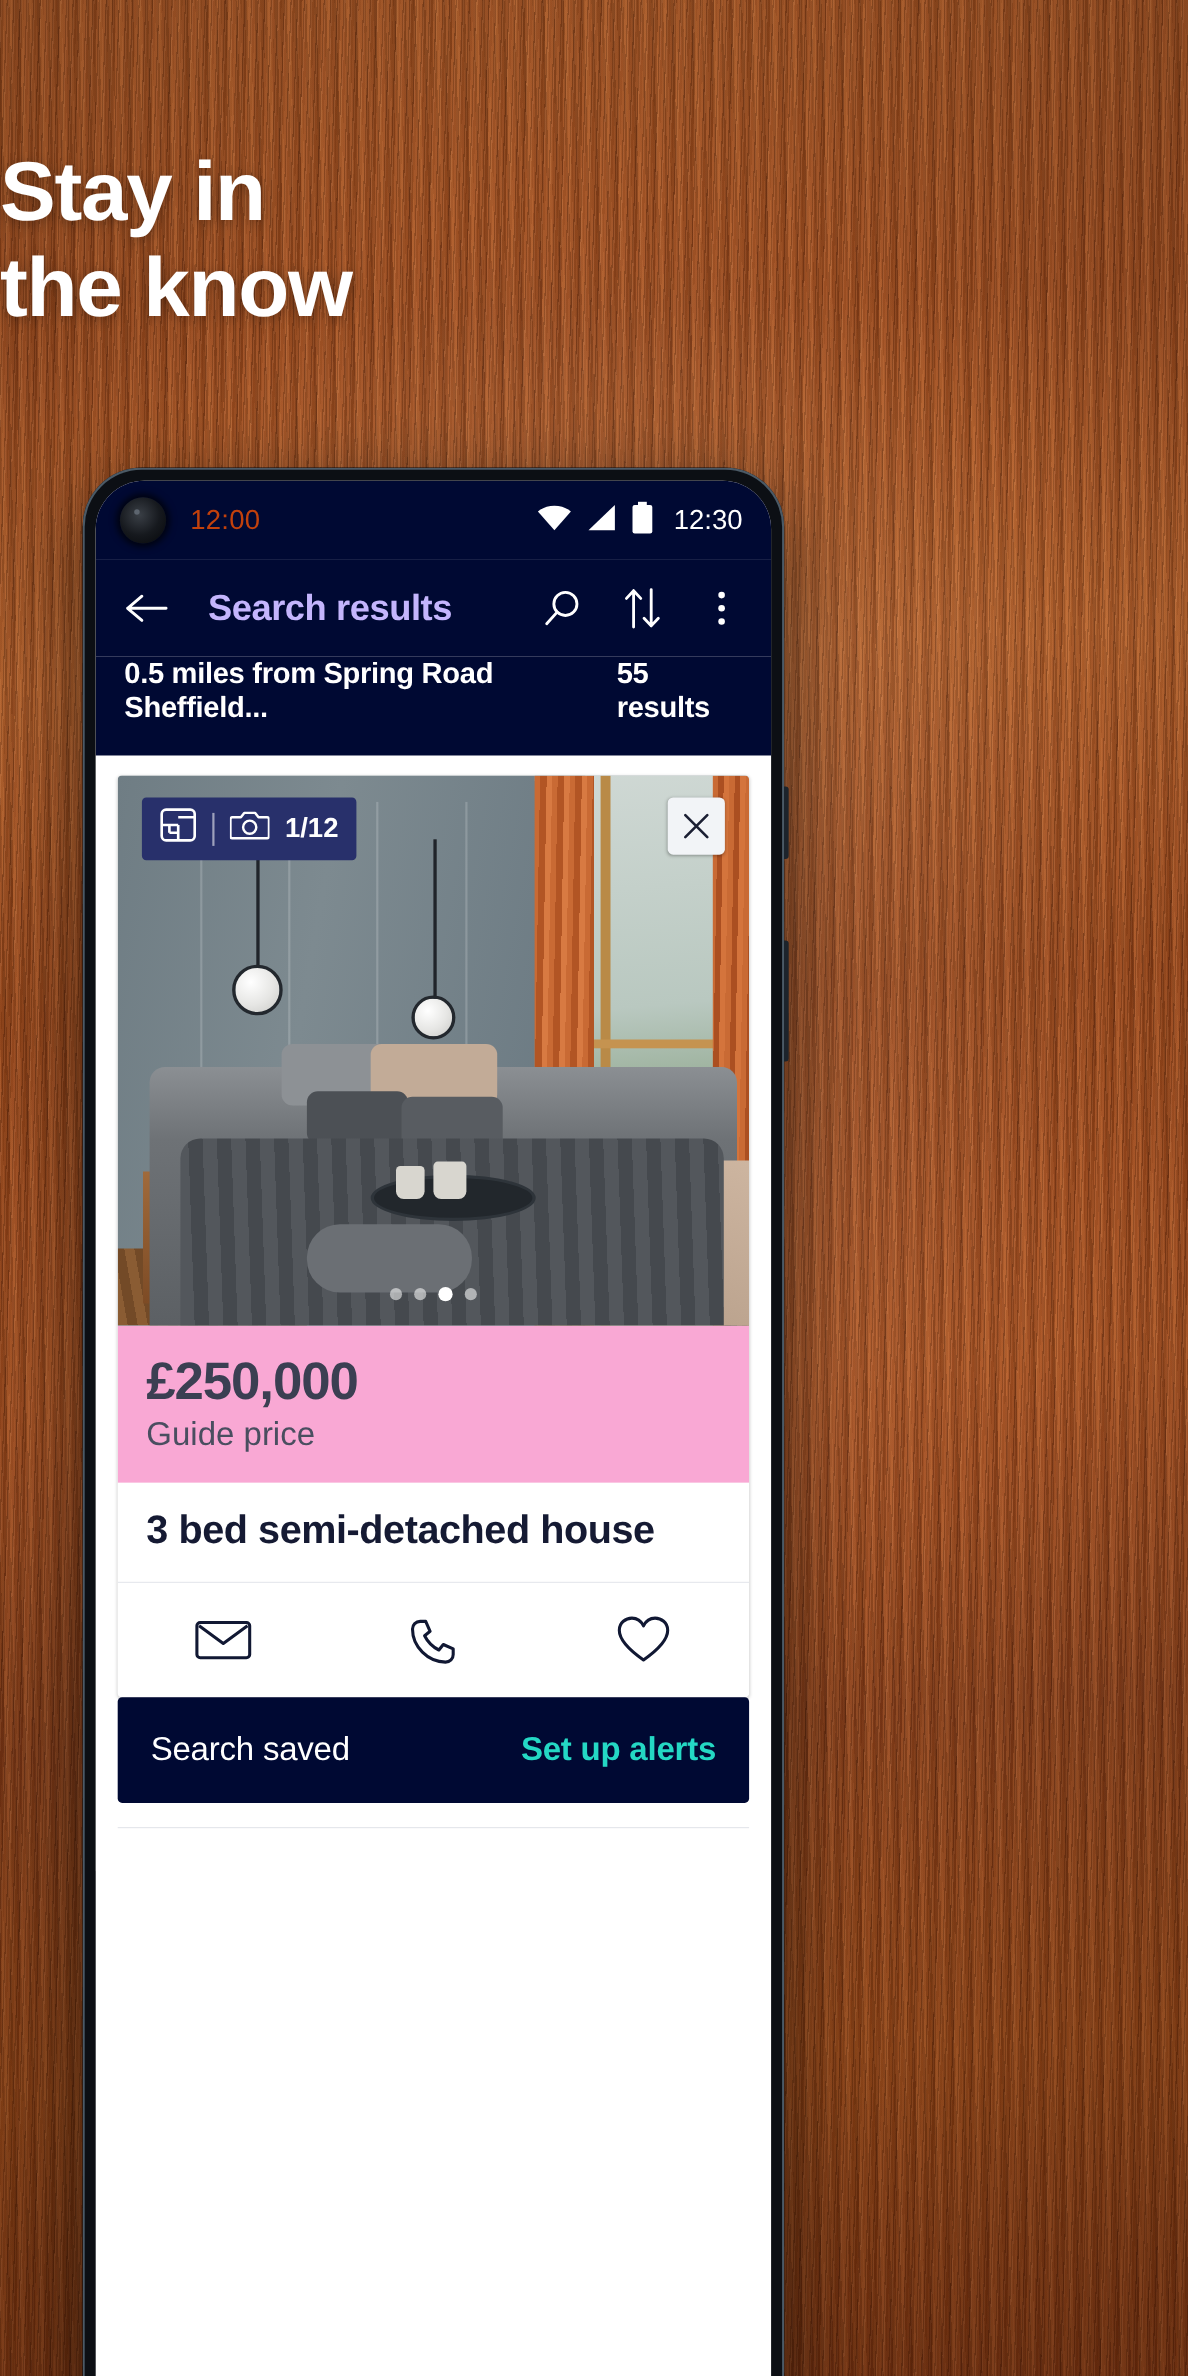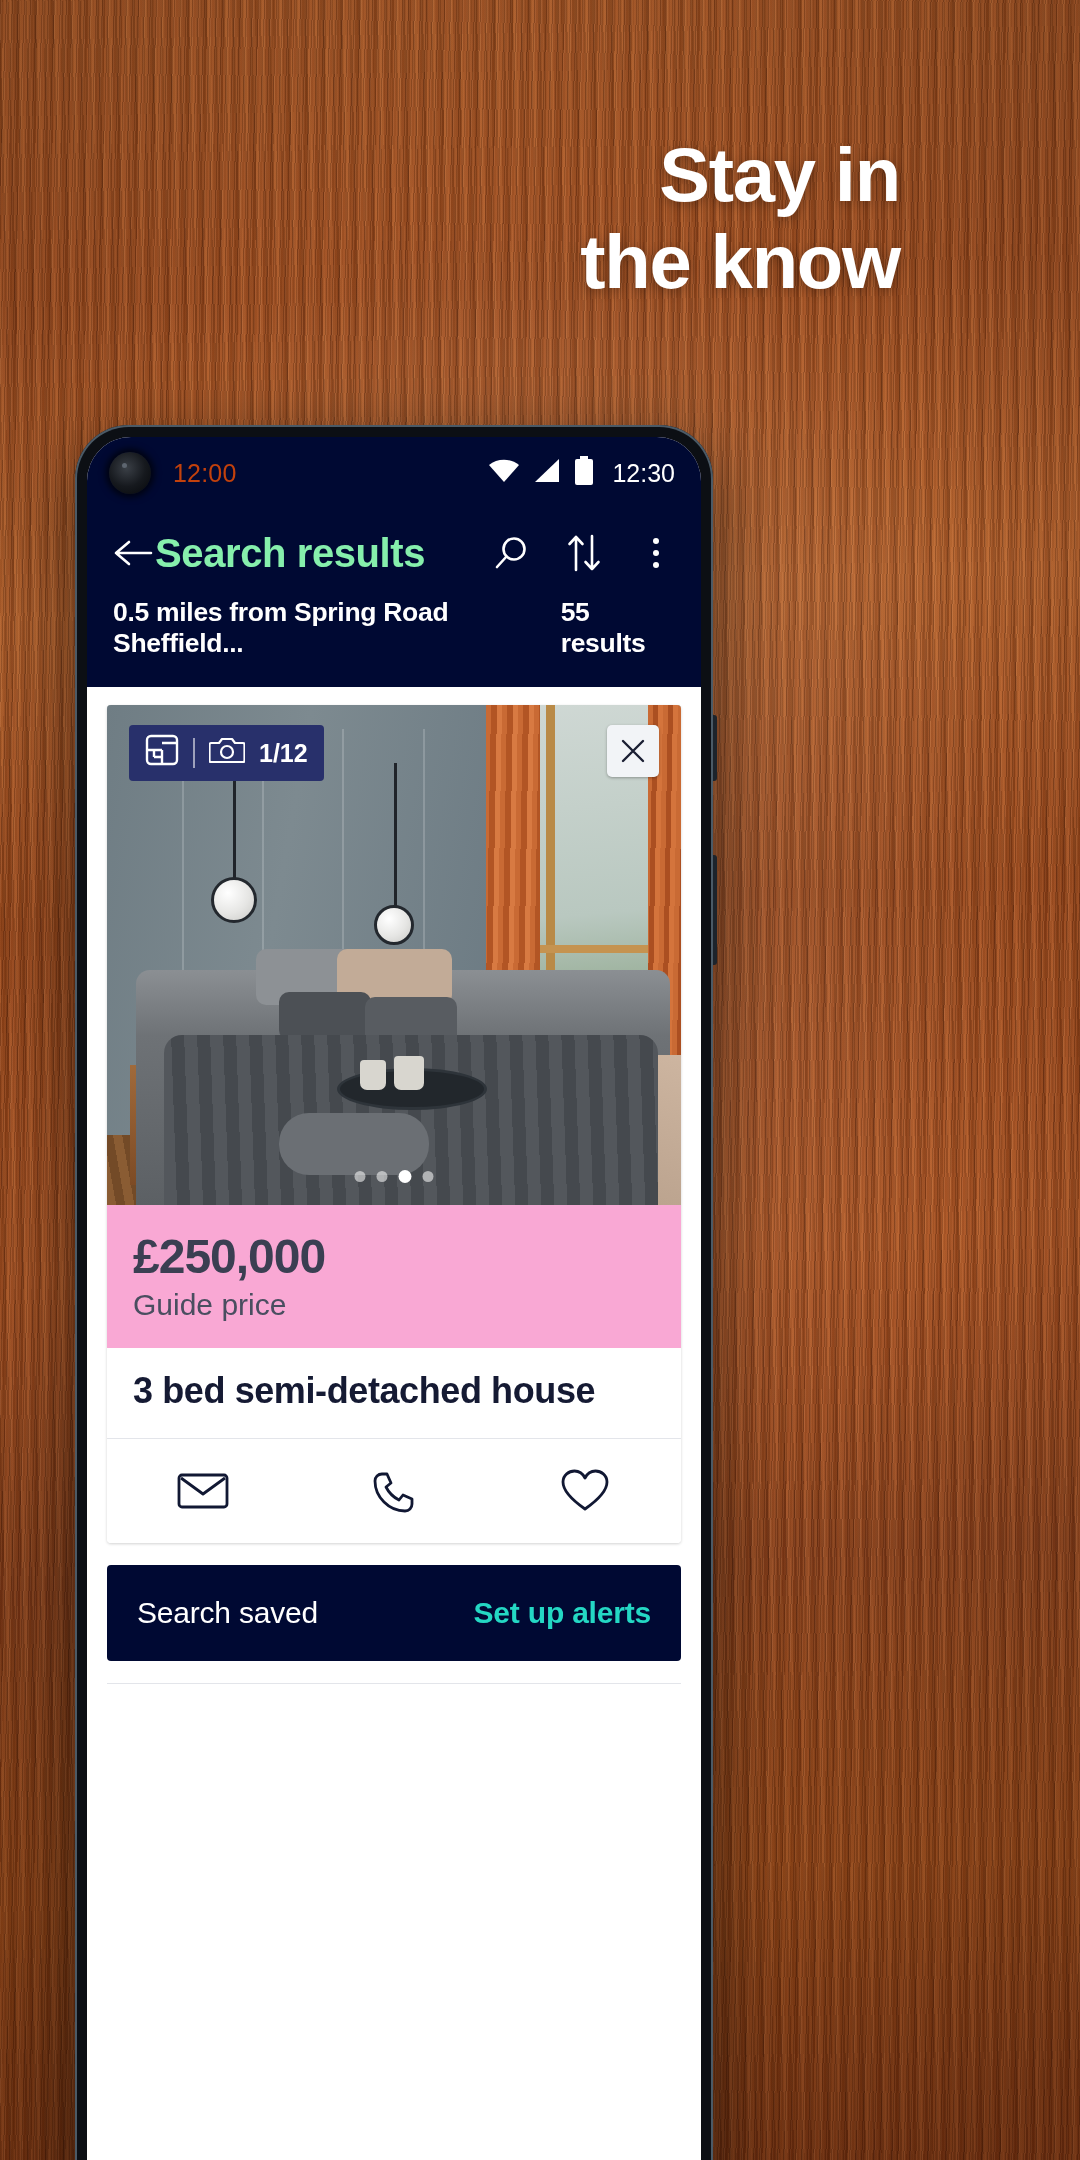--- a/index.html
+++ b/index.html
@@ -35,21 +35,21 @@
   .wood-vig{
     position:absolute; inset:0;
     background:radial-gradient(ellipse 92% 66% at 50% 40%,
               rgba(255,255,255,.10) 0%, rgba(255,255,255,0) 48%,
               rgba(40,12,0,.32) 100%);
   }
 
   
   .headline{
     position:absolute; top:132px; left:0; width:900px;
-    text-align:right; color:#fff;
+    text-align:left; color:#fff;
     font-size:76px; font-weight:bold; line-height:1.14;
     letter-spacing:-1.2px;
     text-shadow:0 3px 12px rgba(0,0,0,.30);
   }
 
   
   .phone{
     position:absolute; left:75px; top:425px;
     width:638px; height:1760px;
     border-radius:54px 54px 0 0;
@@ -100,22 +100,22 @@
     margin-left:auto; display:flex; align-items:center; gap:13px;
   }
   .sb-right .sb-time{ color:#fff; font-size:25px; margin-left:5px; }
 
   
   .appbar{
     background:#000933; height:88px;
     display:flex; align-items:center; padding:0 24px 0 26px;
   }
   .appbar-title{
-    color:#86efac; font-size:40px; font-weight:bold;
-    letter-spacing:-.4px;
+    color:#c4b5fd; font-size:33px; font-weight:bold;
+    margin-left:34px; letter-spacing:-.4px;
   }
   .appbar-actions{
     margin-left:auto; display:flex; align-items:center; gap:30px;
   }
   .icon-btn{ display:flex; align-items:center; justify-content:center;
              width:42px; height:42px; }
   .kebab{ display:flex; flex-direction:column; gap:6px;
           align-items:center; justify-content:center; width:42px; height:42px;}
   .kebab i{ width:6px; height:6px; border-radius:50%; background:#fff; display:block; }
 
@@ -255,21 +255,21 @@
   }
   .det-title{ font-size:36px; font-weight:bold; color:#151a33; letter-spacing:-.4px;}
   .det-addr{ font-size:29px; color:#4a4e60; margin-top:12px;}
 
   .actions{
     background:#fff; display:flex; height:104px;
   }
   .act{ flex:1; display:flex; align-items:center; justify-content:center; }
 
   .saved-bar{
-    margin-top:22px; background:#000933; border-radius:4px;
+    background:#000933; border-radius:4px;
     height:96px; display:flex; align-items:center;
     padding:0 30px; justify-content:space-between;
   }
   .saved-txt{ color:#fff; font-size:30px; letter-spacing:-.2px;}
   .saved-link{ color:#24d8c4; font-size:30px; font-weight:bold; letter-spacing:-.2px;}
 
   .next-card{
     margin-top:22px; height:40px; background:#fff;
     border-top:1px solid #e3e5ea;
   }

